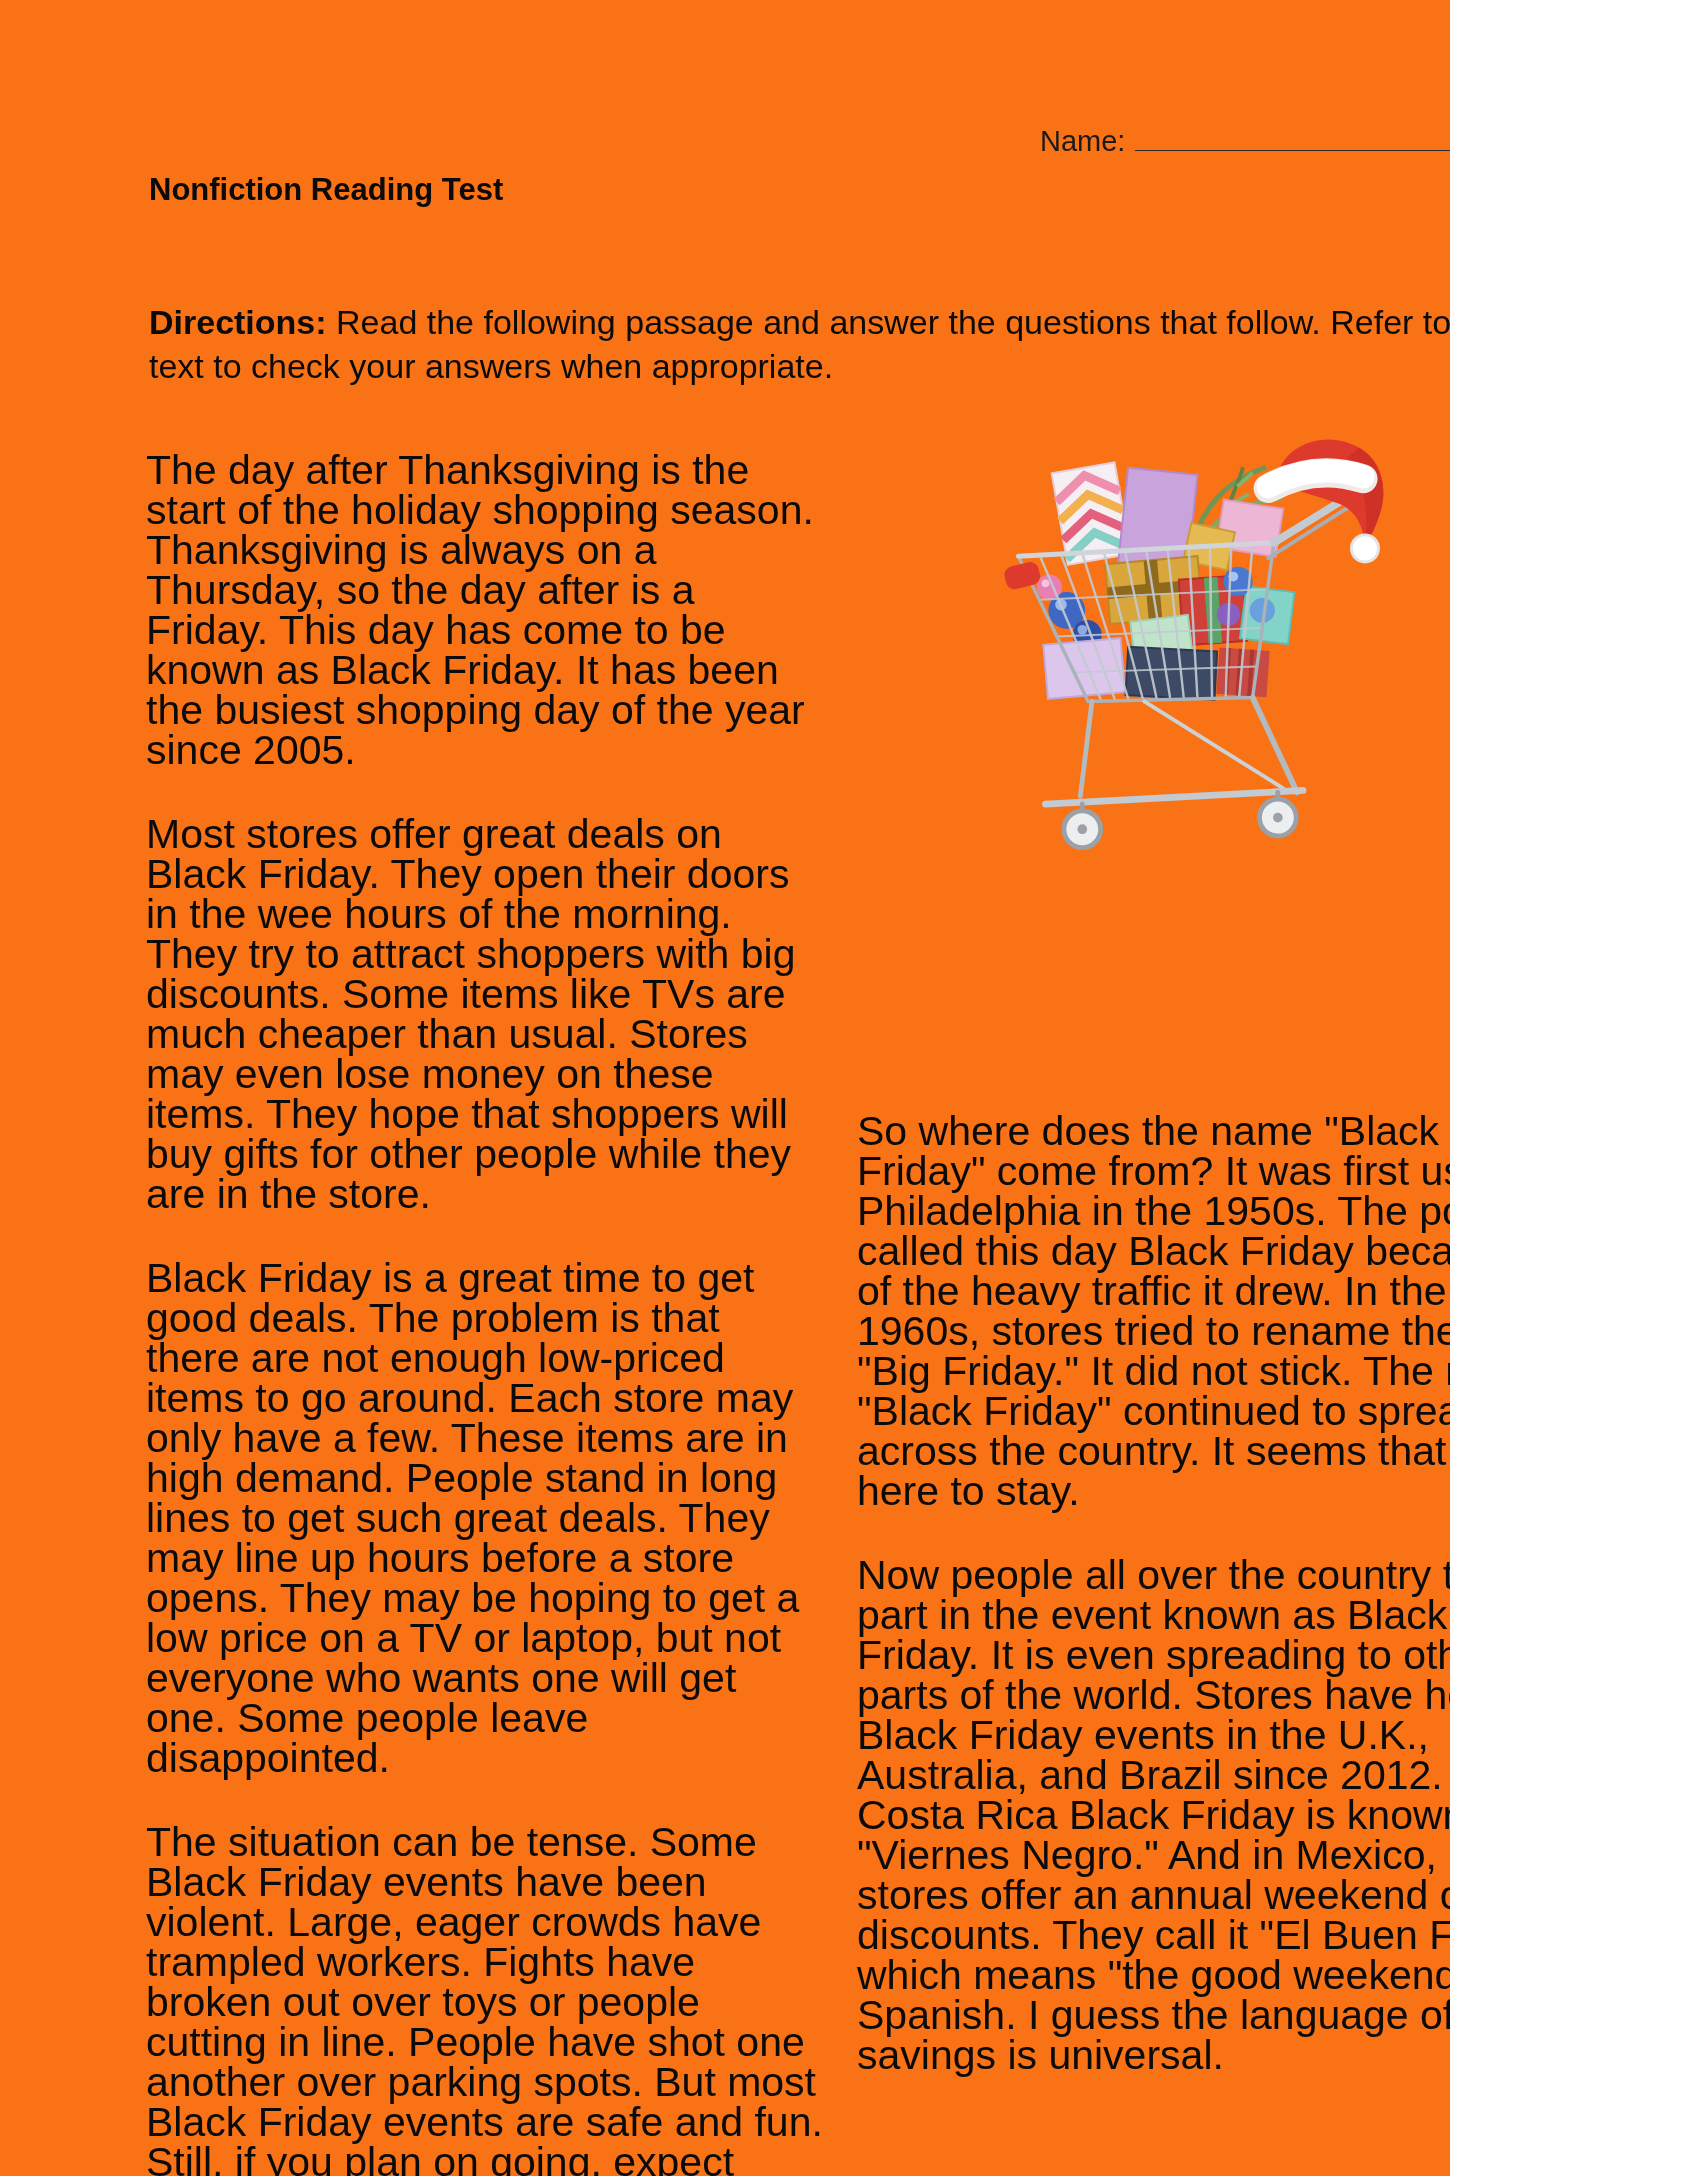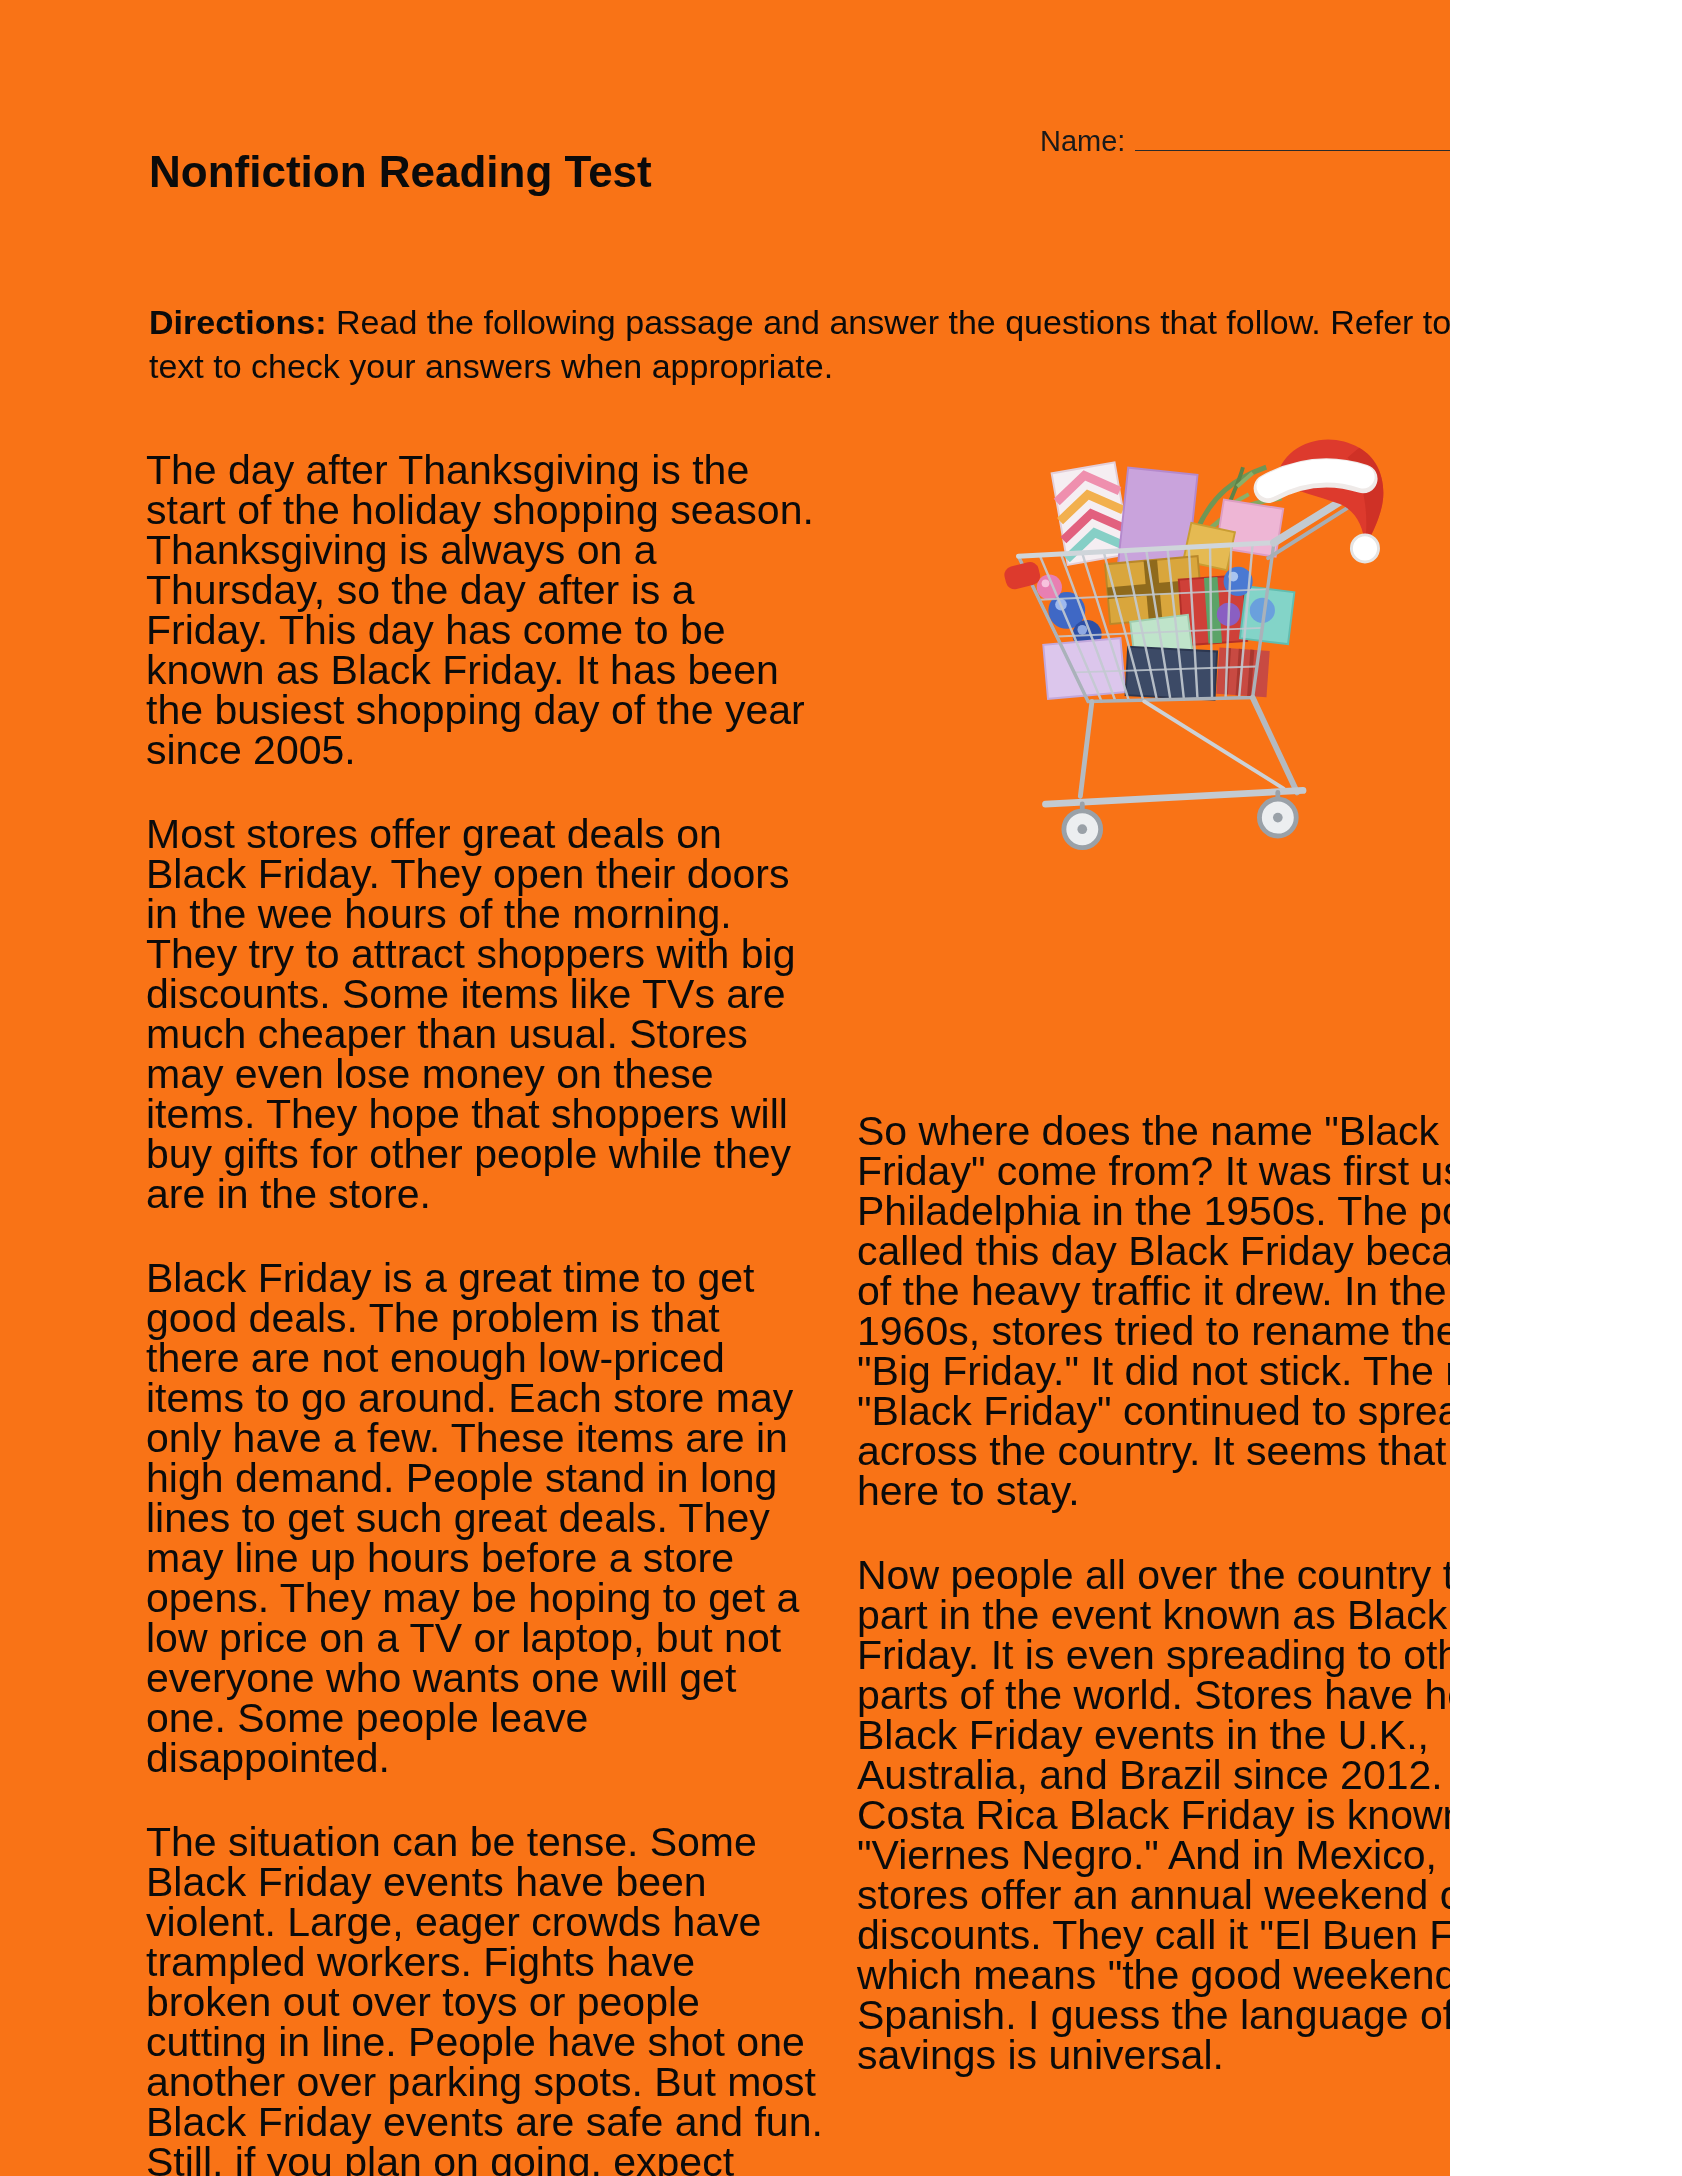--- a/index.html
+++ b/index.html
@@ -24,22 +24,22 @@
     display: inline-block;
     width: 392px;
     height: 29px;
     margin-left: 9.6px;
     border-bottom: 1.9px solid #2b2b2b;
     vertical-align: baseline;
   }
   .doc-title {
     position: absolute;
     left: 149px;
-    top: 146px;
-    font-size: 44px;
+    top: 164px;
+    font-size: 31px;
     font-weight: bold;
     line-height: 51px;
     letter-spacing: 0px;
     text-align: center;
   }
   .directions {
     position: absolute;
     left: 149px;
     top: 300px;
     width: 1388px;

